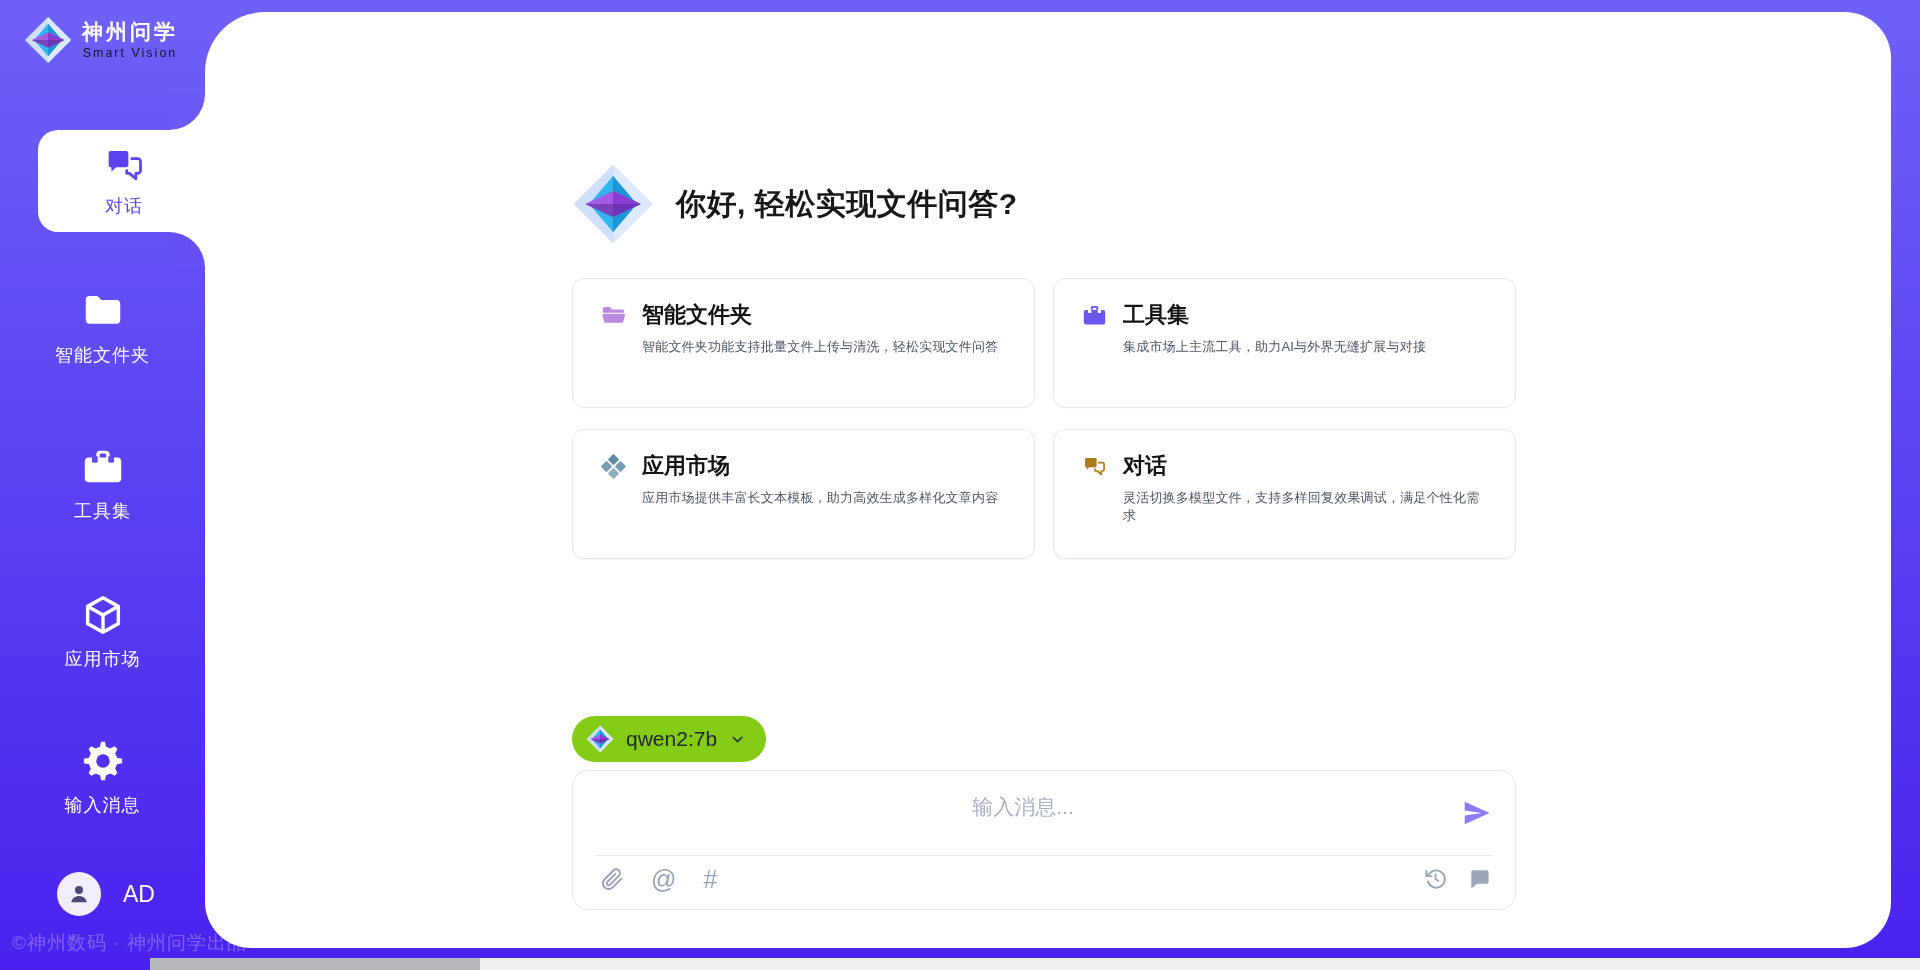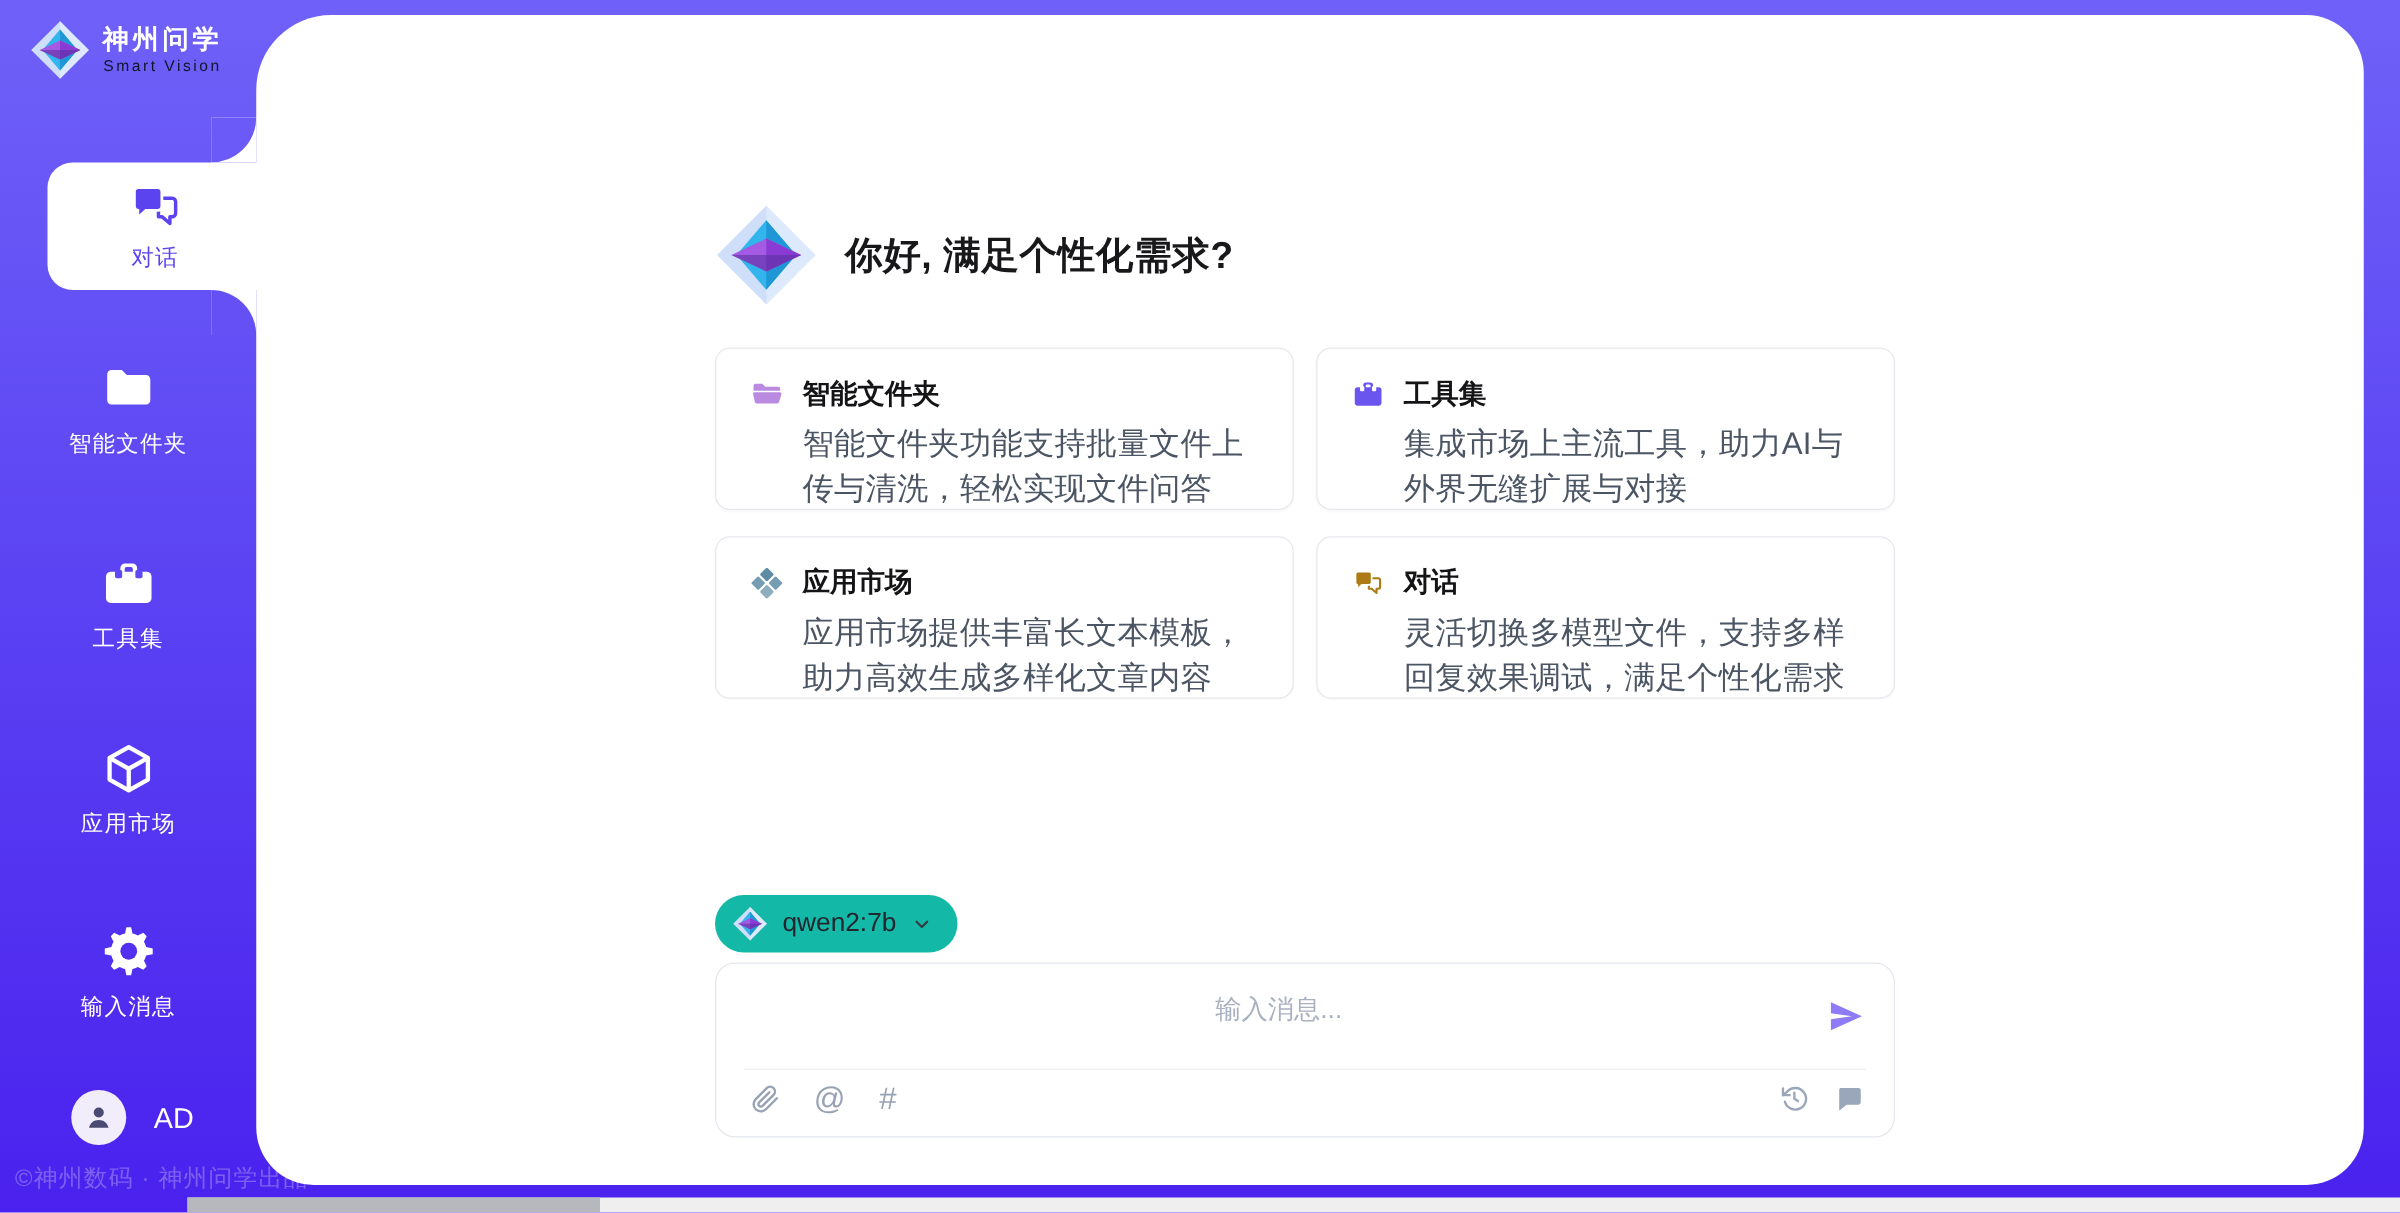--- a/index.html
+++ b/index.html
@@ -57,26 +57,26 @@
   .cards{display:grid;grid-template-columns:463px 463px;gap:21px 18px;margin-top:30px;}
   .card{
     box-sizing:border-box;width:463px;height:130px;background:#fff;
     border:1px solid #e7e8ee;border-radius:12px;
     padding:21px 24px 0 27px;cursor:pointer;
     box-shadow:0 1px 2px rgba(30,30,60,0.03);
   }
   .card-head{display:flex;align-items:center;gap:15px;}
   .card-head svg{width:27px;height:27px;flex:0 0 auto;}
   .card-title{font-size:22px;font-weight:700;color:#141417;}
-  .card-desc{margin:8px 0 0 42px;font-size:25px;color:#4b5563;line-height:1.42;letter-spacing:0.2px;}
+  .card-desc{margin:8px 0 0 42px;font-size:13px;color:#4b5563;line-height:1.42;letter-spacing:0.2px;}
 
   .model-chip{
     position:absolute;left:367px;top:704px;height:46px;
     display:inline-flex;align-items:center;gap:12px;
-    background:#14b8a6;border-radius:23px;padding:0 20px 0 14px;cursor:pointer;
+    background:#84cc16;border-radius:23px;padding:0 20px 0 14px;cursor:pointer;
   }
   .model-chip .gem{width:28px;height:28px;}
   .model-name{font-size:21px;color:#23262f;}
   .model-chip .chev{width:17px;height:17px;}
 
   .composer{
     position:absolute;left:367px;top:758px;width:944px;height:140px;box-sizing:border-box;
     border:1.5px solid #e4e7ee;border-radius:16px;background:#fff;
   }
   .composer textarea{
@@ -191,21 +191,21 @@
     <div class="copyright">©神州数码 · 神州问学出品</div>
   </div>
 
   <div class="panel">
 
     <div class="hero">
       <div class="greet-row">
         <svg class="gem">
             <use href="#gem"></use>
           </svg>
-        <div class="greeting">你好, 满足个性化需求?</div>
+        <div class="greeting">你好, 轻松实现文件问答?</div>
       </div>
 
       <div class="cards">
 
         <div class="card">
           <div class="card-head">
             <svg viewBox="0 0 48 48">
               <path d="M5 12a3 3 0 013-3h9.4l4.2 4.2H40a3 3 0 013 3V19H5z" fill="#b98ae0"></path>
               <path d="M6.8 21h35.4a2.4 2.4 0 012.3 3.1l-3.3 11A3 3 0 0138.3 37H9.9a3 3 0 01-2.9-2.2L4.5 24a2.4 2.4 0 012.3-3z" fill="#b98ae0"></path>
             </svg>

